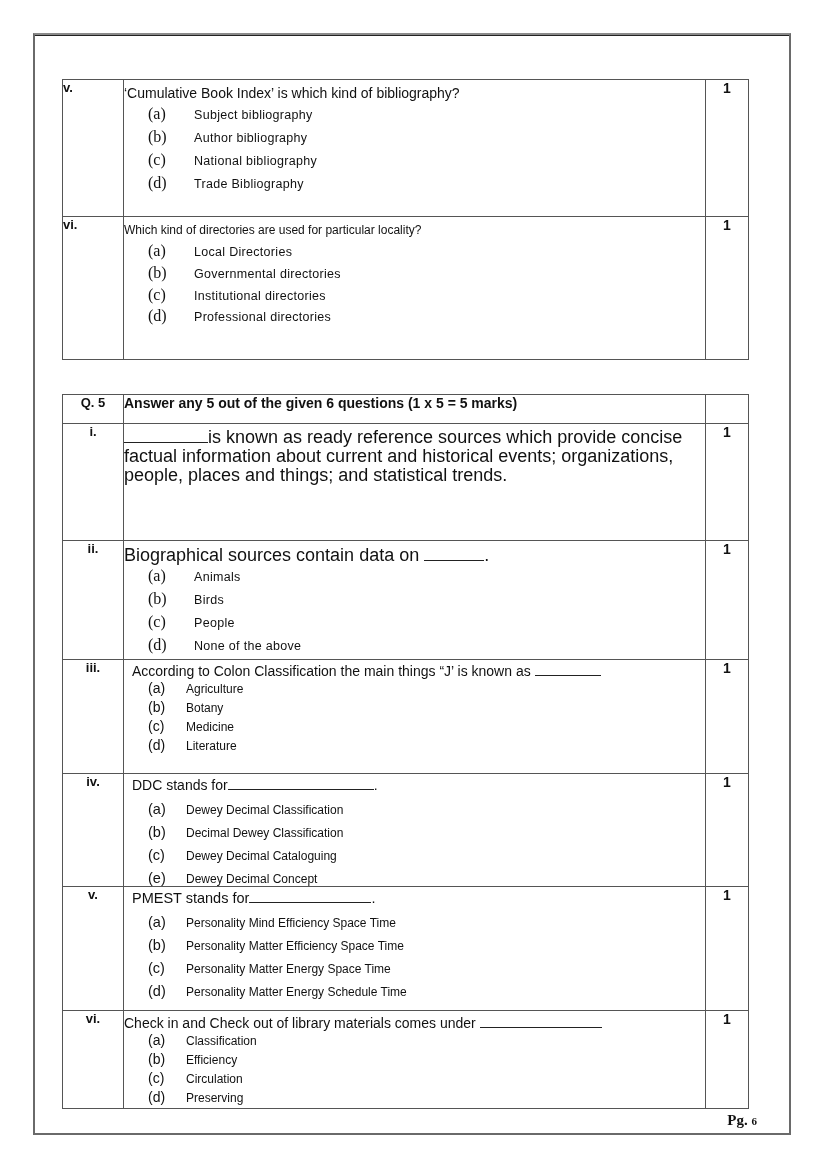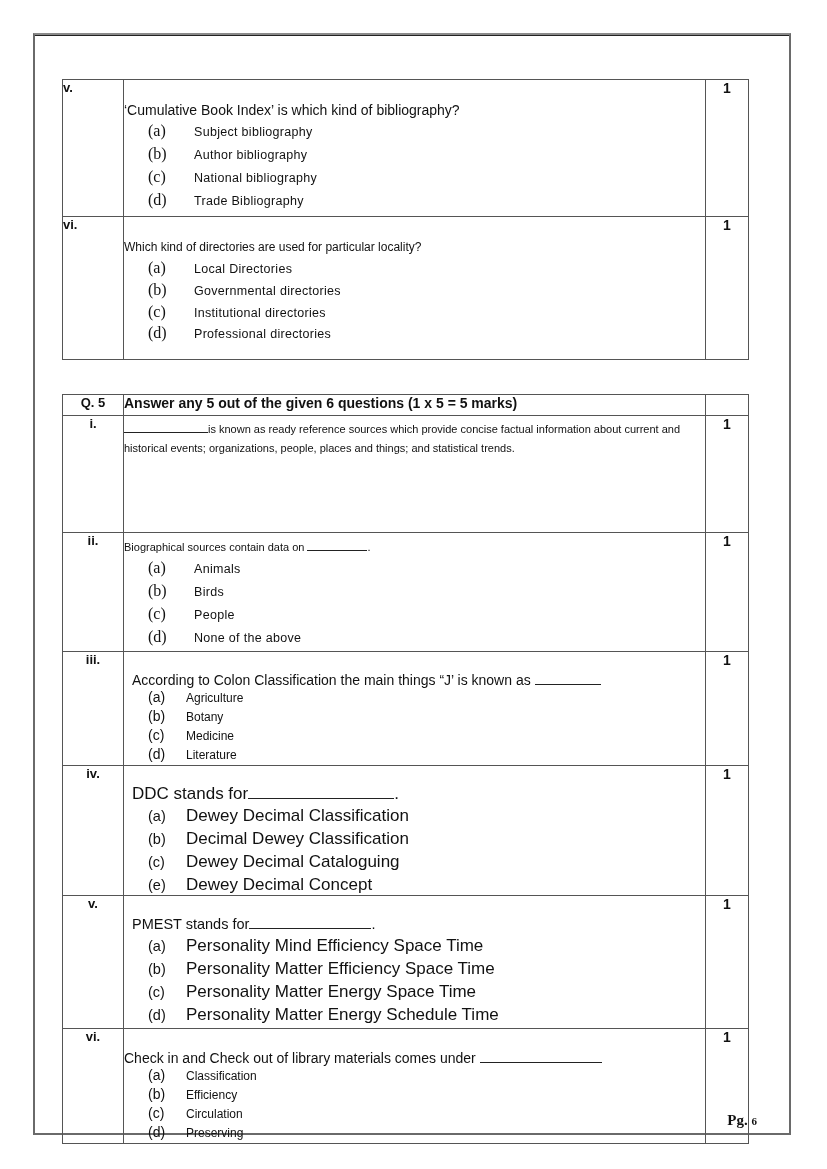--- a/index.html
+++ b/index.html
@@ -15,22 +15,22 @@
   td.body { width: 581px; }
   td.marks { width: 42px; text-align: center; font-weight: bold; font-size: 14px; }
 
   #t1 { left: 62px; top: 79px; width: 686px; }
   #t2 { left: 62px; top: 394px; width: 686px; }
 
   .num-l { padding: 6px 0 0 6px; }
   .num-c { text-align: center; padding-top: 4px; }
   .marks-pad { padding-top: 4px; }
 
-  .q { font-size: 14px; line-height: 18px; padding-top: 4px; margin-top: 17px; }
-  .q-small { font-size: 11px; line-height: 19px; padding-top: 4px; padding-right: 6px; }
+  .q { font-size: 14px; line-height: 18px; padding-top: 4px; }
+  .q-small { font-size: 18px; line-height: 19px; padding-top: 4px; padding-right: 6px; }
   .opts { margin: 0; padding: 0; list-style: none; }
   .opt { display: flex; align-items: baseline; }
   .opt .lbl { font-family: "Liberation Serif", serif; font-size: 16px; display: inline-block; }
   .opt .txt { display: inline-block; }
 
   
   .optsA { padding-left: 24px; padding-top: 3px; }
   .optsA .opt { height: 23px; }
   .optsA .lbl { width: 38px; }
   .optsA .txt { font-size: 12.5px; letter-spacing: 0.3px; margin-left: 8px; }
@@ -40,21 +40,21 @@
   
   .optsB { padding-left: 24px; }
   .optsB .opt { height: 19px; }
   .optsB .lbl { width: 38px; font-family: "Liberation Sans", sans-serif; font-size: 14px; }
   .optsB .txt { font-size: 12px; }
 
   
   .optsC { padding-left: 24px; padding-top: 3px; }
   .optsC .opt { height: 23px; }
   .optsC .lbl { width: 38px; font-family: "Liberation Sans", sans-serif; font-size: 14.5px; }
-  .optsC .txt { font-size: 17px; }
+  .optsC .txt { font-size: 12px; margin-top: 6px; }
 
   .hdr-text { font-weight: bold; font-size: 14px; padding: 2px 0 0 8px; }
   .hdr-num { font-weight: bold; font-size: 12px; text-align: center; padding-top: 4px; }
 
   .blank { display: inline-block; border-bottom: 1px solid #222; height: 12px; vertical-align: baseline; }
   .page-number { position: absolute; right: 70px; top: 1112px; font-family: "Liberation Serif", serif;
                  font-weight: bold; font-size: 15px; }
   .page-number .n { font-size: 11px; }
 </style>
 </head>
@@ -112,21 +112,21 @@
             </li>
       </ul>
     </td>
     <td class="marks marks-pad">1</td>
   </tr>
 </tbody>
   </table>
 
 <table class="qtable" id="t2">
   <tbody>
-      <tr style="height:21px;">
+      <tr style="height:29px;">
     <td class="num hdr-num">Q. 5</td>
     <td class="body hdr-text">Answer any 5 out of the given 6 questions (1 x 5 = 5 marks)</td>
     <td class="marks"></td>
   </tr>
 
   <tr style="height:117px;">
     <td class="num num-c">i.</td>
     <td class="body">
       <div class="q-small"><span class="blank" style="width:84px;"></span><span>is known as ready reference sources which provide concise factual information about current and historical events; organizations, people, places and things; and statistical trends.</span></div>
     </td>
@@ -181,21 +181,21 @@
               <span class="txt">Literature</span>
             </li>
       </ul>
     </td>
     <td class="marks marks-pad">1</td>
   </tr>
 
   <tr style="height:112px;">
     <td class="num num-c">iv.</td>
     <td class="body">
-      <div class="q" style="padding-left:8px; padding-top:2px; font-size:17px;"><span>DDC stands for</span><span class="blank" style="width:146px;"></span><span>.</span></div>
+      <div class="q" style="padding-left:8px; padding-top:2px; font-size:14px;"><span>DDC stands for</span><span class="blank" style="width:146px;"></span><span>.</span></div>
       <ul class="opts optsC">
         <li class="opt">
               <span class="lbl">(a)</span>
               <span class="txt">Dewey Decimal Classification</span>
             </li>
         <li class="opt">
               <span class="lbl">(b)</span>
               <span class="txt">Decimal Dewey Classification</span>
             </li>
         <li class="opt">

